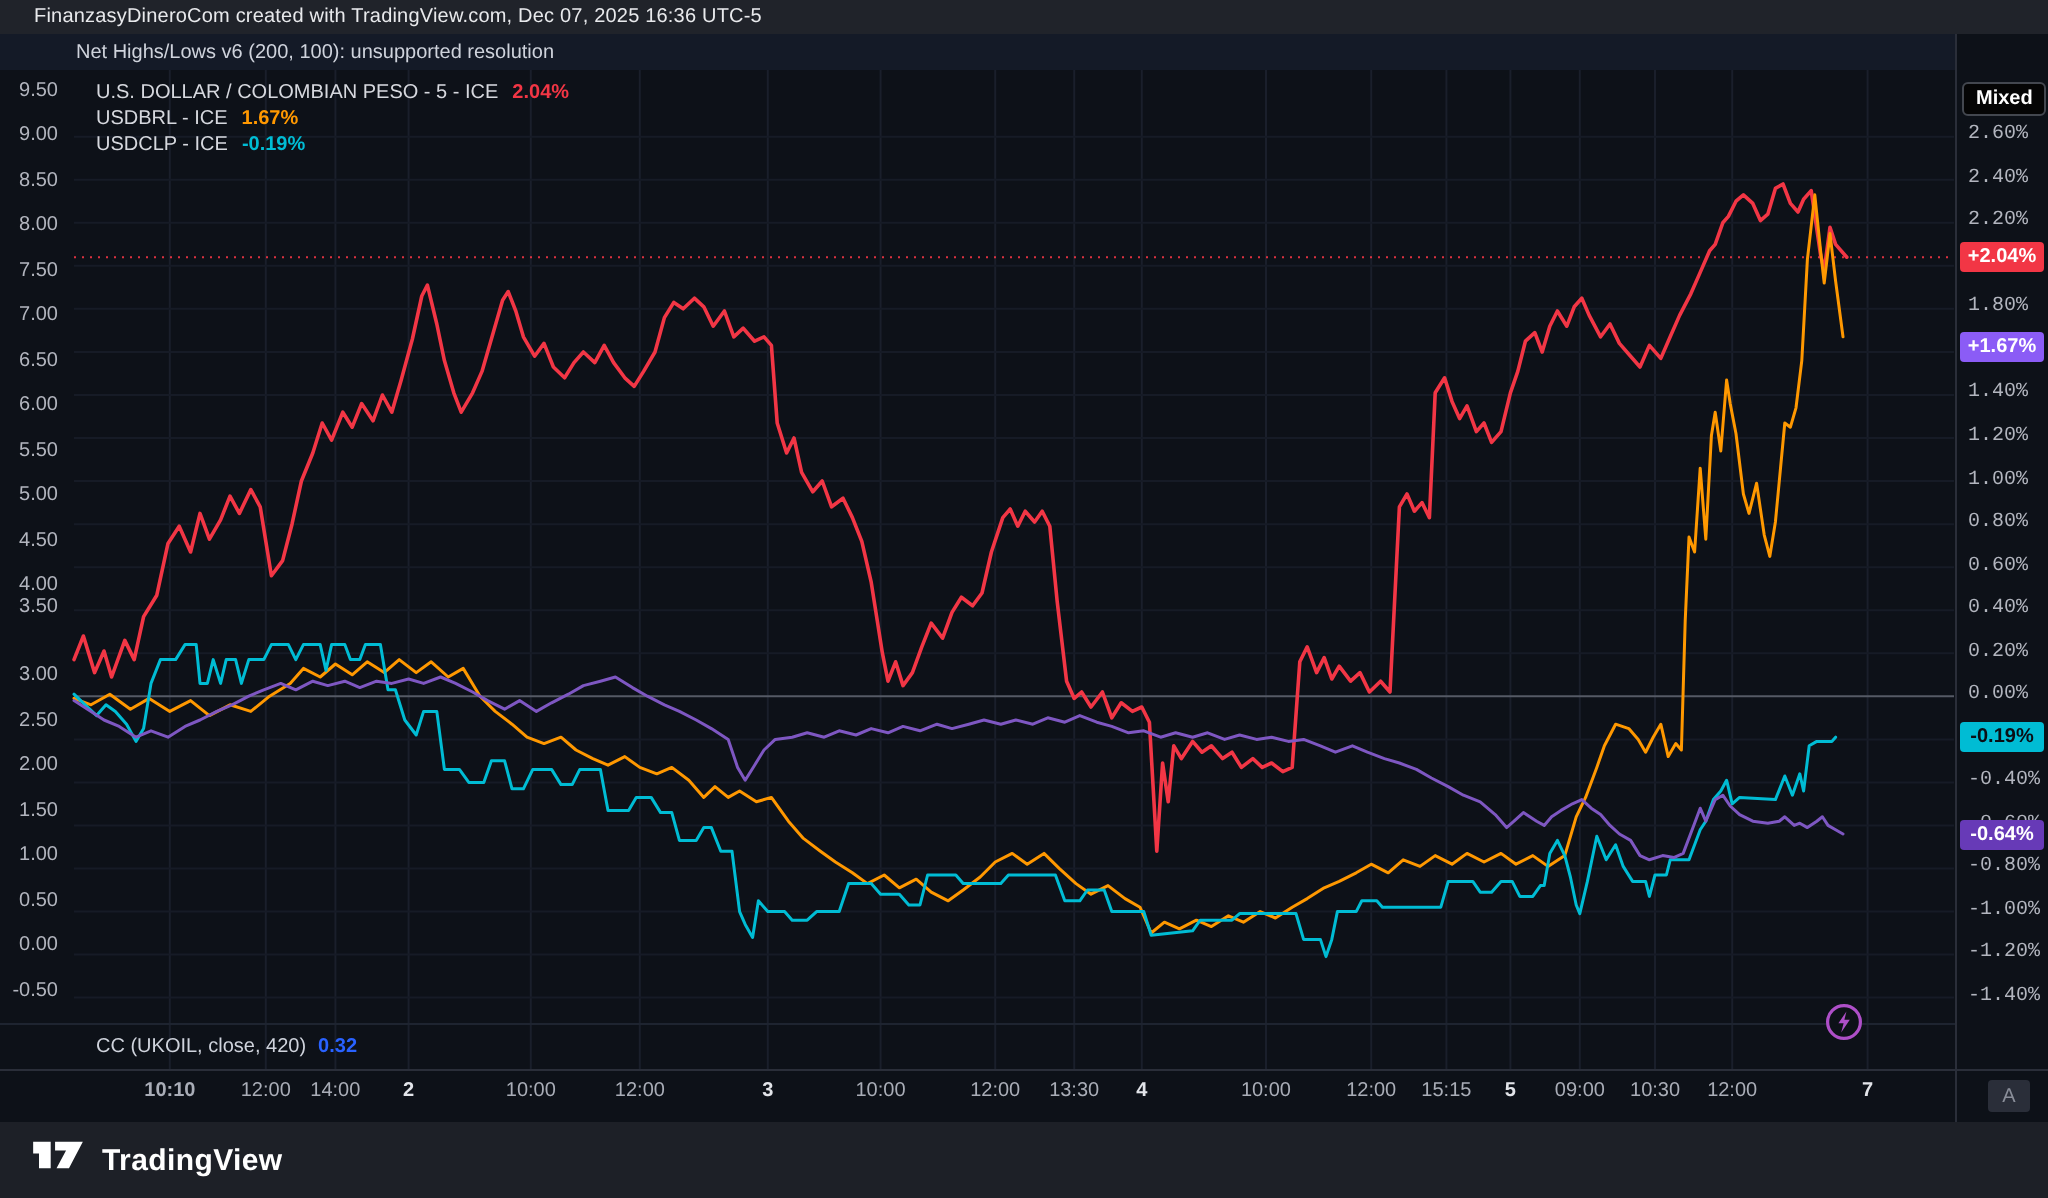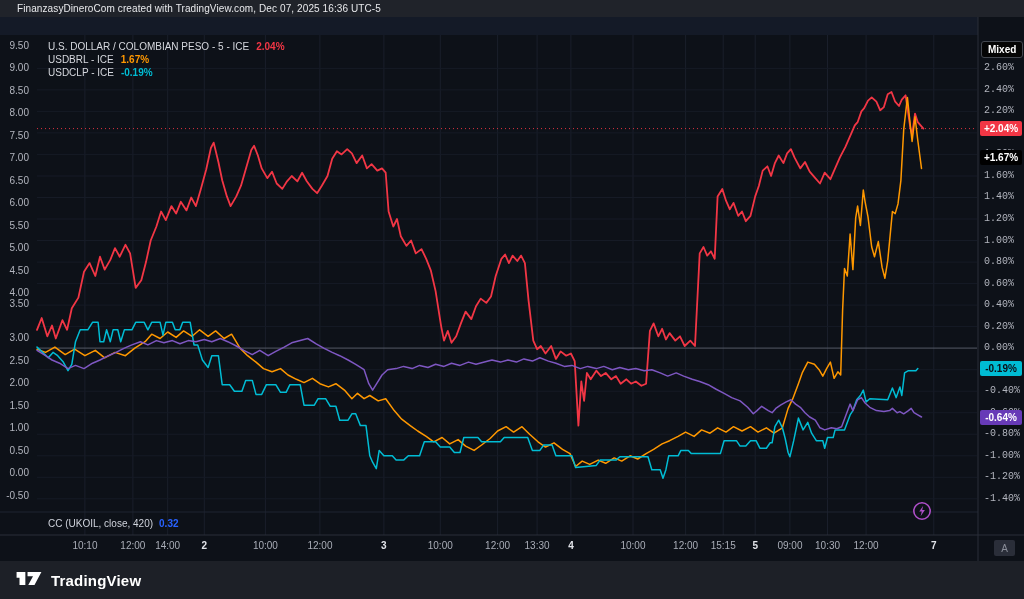--- a/index.html
+++ b/index.html
@@ -93,20 +93,21 @@
       <line x1="0" y1="512" x2="978" y2="512" stroke="#1e2430" stroke-width="1"></line>
       <line x1="37" y1="128.6" x2="977" y2="128.6" stroke="#F23645" stroke-width="1" stroke-dasharray="1,3" opacity="0.9"></line>
       <polyline points="37.0,329.8 41.7,318.0 47.3,336.3 52.0,325.5 55.8,338.5 62.4,320.2 67.1,329.8 71.8,308.3 78.4,297.6 84.0,271.7 89.6,263.1 95.3,276.0 100.0,256.7 104.7,269.6 110.3,259.9 115.0,248.1 119.7,256.7 125.4,244.8 130.1,253.4 135.7,287.9 141.3,280.3 146.0,262.1 150.7,240.5 156.4,226.5 161.1,211.5 165.8,220.1 171.4,206.1 176.1,213.6 180.8,201.8 186.5,210.4 191.2,197.5 195.9,206.1 200.6,190.0 206.2,169.5 210.9,148.0 213.7,142.6 218.4,162.0 222.2,180.3 226.9,196.4 230.6,206.1 236.3,196.4 241.0,185.7 245.7,169.5 251.3,150.1 254.1,145.8 257.9,155.5 261.7,168.4 267.3,178.1 272.0,171.7 276.7,183.5 282.3,188.9 287.0,181.3 291.7,176.0 297.4,181.3 302.1,172.7 306.8,181.3 312.4,188.9 317.1,193.2 321.8,185.7 327.5,176.0 332.2,158.8 336.9,151.2 341.6,154.4 347.2,149.1 351.9,153.4 356.6,163.1 362.2,155.5 366.9,168.4 371.6,164.1 377.3,170.6 382.0,168.4 385.7,172.7 388.6,211.5 393.3,226.5 397.0,219.0 400.8,236.2 406.4,245.9 411.1,240.5 415.8,253.4 421.5,249.1 426.2,258.8 430.9,270.7 435.6,291.1 441.2,326.6 444.0,340.6 447.8,330.9 451.5,342.8 456.2,336.3 460.9,323.4 465.6,311.6 471.3,319.1 476.0,306.2 480.7,298.6 486.3,302.9 491.0,296.5 495.7,276.0 501.4,258.8 505.1,254.5 508.9,263.1 512.6,255.6 517.3,261.0 521.1,255.6 524.9,263.1 528.6,300.8 533.3,340.6 537.1,349.2 540.8,346.0 545.5,353.5 551.2,346.0 555.9,358.9 560.6,351.4 566.2,355.7 570.9,353.5 574.7,361.1 578.4,425.6 581.3,381.5 584.1,400.9 586.9,372.9 590.7,379.3 596.3,370.7 601.0,376.1 605.7,372.9 611.3,379.3 616.0,376.1 620.7,383.7 626.4,379.3 631.1,383.7 635.8,381.5 641.4,385.8 646.1,383.7 649.9,330.9 653.6,323.4 658.3,336.3 662.1,328.8 665.9,339.5 669.6,333.1 675.3,340.6 680.0,336.3 684.7,346.0 690.3,340.6 695.0,346.0 699.7,253.4 703.5,247.0 707.2,255.6 711.0,251.3 714.7,258.8 717.6,196.4 722.3,188.9 726.0,200.7 729.8,209.3 733.5,202.9 738.2,215.8 742.0,211.5 745.8,221.2 750.5,215.8 755.2,196.4 758.9,185.7 762.7,170.6 767.4,166.3 771.1,176.0 774.9,163.1 778.7,155.5 783.4,163.1 787.1,153.4 790.9,149.1 794.6,157.7 800.3,168.4 805.0,162.0 809.7,171.7 815.3,178.1 820.0,183.5 824.7,172.7 830.4,179.2 835.1,168.4 839.8,157.7 845.4,146.9 850.1,136.2 854.8,125.4 857.6,122.2 861.4,111.4 864.2,108.2 868.0,100.6 871.7,97.4 876.4,101.7 880.2,110.3 883.9,107.1 887.7,94.2 891.5,92.0 895.2,101.7 899.0,106.0 901.8,99.6 905.6,95.3 910.3,127.5 912.1,135.1 915.0,113.6 917.8,122.2 923.4,128.6" fill="none" stroke="#F23645" stroke-width="1.8" stroke-linejoin="round" stroke-linecap="round"></polyline>
       <polyline points="37.0,349.2 45.5,352.4 54.9,347.1 65.2,354.6 74.6,349.2 84.9,355.7 95.3,350.3 104.7,357.8 115.0,352.4 125.4,355.7 134.8,348.1 145.1,341.7 151.7,334.2 160.1,338.5 167.7,332.0 176.1,337.4 183.6,330.9 192.1,336.3 199.6,329.8 208.1,336.3 215.6,330.9 224.1,338.5 231.6,334.2 240.0,348.1 247.6,355.7 256.0,362.1 263.5,368.6 272.0,371.8 280.5,368.6 288.0,375.0 296.4,379.3 304.0,382.6 312.4,378.3 319.9,383.7 328.4,386.9 335.9,383.7 344.4,390.1 351.9,398.7 357.5,393.3 364.1,398.7 369.8,395.5 378.2,400.9 385.7,398.7 394.2,410.6 401.7,419.2 410.2,425.6 417.7,431.0 426.2,436.4 433.7,441.8 442.1,437.5 449.7,443.9 458.1,439.6 465.6,446.1 474.1,450.4 481.6,445.0 490.1,438.5 497.6,431.0 506.1,426.7 513.6,432.1 522.0,426.7 529.6,434.2 538.0,441.8 545.5,447.1 554.0,442.8 562.5,449.3 570.0,453.6 575.6,466.5 582.2,461.1 589.7,464.4 598.2,460.1 605.7,463.3 614.2,457.9 621.7,461.1 630.1,455.8 637.7,459.0 646.1,453.6 653.6,449.3 662.1,443.9 669.6,440.7 678.1,436.4 685.6,432.1 694.1,436.4 701.6,429.9 710.0,433.2 717.6,427.8 726.0,432.1 733.5,426.7 742.0,431.0 750.5,426.7 758.0,432.1 766.4,427.8 774.0,433.2 782.4,427.8 788.1,408.4 792.8,398.7 798.4,383.7 802.2,372.9 807.8,362.1 814.4,364.3 819.1,369.7 822.8,376.1 826.6,368.6 830.4,362.1 834.1,378.3 837.9,371.8 840.7,375.0 842.6,310.5 844.5,268.5 847.3,276.0 850.1,234.1 852.9,269.6 855.7,217.9 857.6,206.1 860.4,225.5 863.3,190.0 865.1,201.8 868.0,216.9 871.7,247.0 874.5,256.7 878.3,241.6 882.1,267.4 884.9,278.2 887.7,261.0 892.4,211.5 895.2,213.6 898.0,203.9 900.9,180.3 903.7,129.7 907.4,97.4 910.3,125.4 912.1,141.5 915.0,116.8 917.8,140.5 921.5,168.4" fill="none" stroke="#FF9800" stroke-width="1.5" stroke-linejoin="round" stroke-linecap="round"></polyline>
       <polyline points="37.0,347.1 42.6,352.4 48.3,357.8 53.0,352.4 57.7,355.7 63.3,362.1 68.0,370.7 71.8,364.3 75.5,341.7 80.2,329.8 87.8,329.8 92.5,322.3 98.1,322.3 100.0,341.7 103.7,341.7 106.6,329.8 110.3,341.7 113.1,329.8 117.8,329.8 120.7,341.7 124.4,329.8 131.9,329.8 135.7,322.3 144.2,322.3 147.9,329.8 151.7,322.3 160.1,322.3 163.0,335.2 165.8,322.3 172.4,322.3 175.2,329.8 179.9,329.8 182.7,322.3 190.2,322.3 194.0,344.9 197.7,344.9 202.4,360.0 208.1,367.5 211.8,355.7 218.4,355.7 222.2,384.7 229.7,384.7 234.4,391.2 241.9,391.2 245.7,380.4 252.3,380.4 256.0,394.4 261.7,394.4 266.4,384.7 275.8,384.7 280.5,392.3 286.1,392.3 289.9,384.7 300.2,384.7 304.0,405.2 314.3,405.2 318.1,398.7 325.6,398.7 330.3,406.3 335.9,406.3 339.7,420.2 348.1,420.2 351.9,413.8 355.7,413.8 360.4,425.6 366.0,425.6 369.8,455.8 372.6,462.2 376.3,468.7 379.2,450.4 383.9,455.8 392.3,455.8 396.1,460.1 403.6,460.1 408.3,455.8 419.6,455.8 424.3,441.8 435.6,441.8 440.3,447.1 449.7,447.1 454.4,452.5 460.0,452.5 463.8,437.5 477.9,437.5 481.6,441.8 500.4,441.8 504.2,437.5 527.7,437.5 532.4,450.4 539.9,450.4 543.7,445.0 552.1,445.0 555.9,455.8 571.9,455.8 575.6,467.6 596.3,465.4 600.1,460.1 616.0,460.1 619.8,456.8 648.0,456.8 651.8,469.7 660.2,469.7 663.0,478.3 665.9,469.7 668.7,455.8 678.1,455.8 680.9,450.4 688.4,450.4 691.2,453.6 720.4,453.6 724.1,440.7 736.4,440.7 740.1,446.1 745.8,446.1 750.5,440.7 756.1,440.7 759.9,448.2 766.4,448.2 770.2,442.8 772.1,442.8 774.9,426.7 778.7,420.2 782.4,427.8 785.2,438.5 788.1,452.5 789.9,456.8 793.7,440.7 798.4,418.1 803.1,429.9 807.8,422.4 811.6,433.2 816.3,440.7 822.8,440.7 824.7,448.2 827.5,437.5 833.2,437.5 835.1,429.9 844.5,429.9 850.1,414.9 852.9,410.6 856.7,399.8 860.4,395.5 863.3,390.1 866.1,401.9 869.8,398.7 887.7,399.8 892.4,388.0 896.2,397.6 899.9,386.9 901.8,395.5 904.6,372.9 908.4,370.7 915.9,370.7 917.8,368.6" fill="none" stroke="#00BCD4" stroke-width="1.5" stroke-linejoin="round" stroke-linecap="round"></polyline>
       <polyline points="37.0,350.3 45.5,355.7 52.0,360.0 59.6,363.2 68.0,368.6 75.5,365.4 84.0,368.6 92.5,363.2 100.0,360.0 108.4,355.7 116.0,352.4 124.4,348.1 131.9,344.9 140.4,341.7 147.9,344.9 156.4,340.6 163.9,342.8 172.4,340.6 179.9,343.8 188.3,340.6 195.9,341.7 204.3,339.5 211.8,341.7 220.3,338.5 227.8,341.7 236.3,346.0 243.8,350.3 252.3,354.6 259.8,350.3 268.2,355.7 275.8,351.4 284.2,347.1 291.7,342.8 300.2,340.6 307.7,338.5 316.2,343.8 323.7,348.1 332.2,352.4 339.7,355.7 348.1,360.0 355.7,364.3 364.1,369.7 368.8,383.7 372.6,390.1 377.3,382.6 382.0,375.0 387.6,369.7 396.1,368.6 403.6,366.4 412.1,368.6 419.6,365.4 428.0,367.5 435.6,364.3 444.0,366.4 451.5,363.2 460.0,365.4 468.5,362.1 476.0,364.3 484.4,362.1 492.0,360.0 500.4,362.1 507.9,360.0 516.4,362.1 523.9,358.9 532.4,361.1 539.9,357.8 548.4,361.1 555.9,363.2 564.3,366.4 571.9,365.4 580.3,368.6 587.8,366.4 596.3,368.6 603.8,366.4 612.3,369.7 619.8,367.5 628.3,369.7 635.8,368.6 644.2,370.7 651.8,369.7 660.2,372.9 667.7,376.1 676.2,372.9 683.7,376.1 692.2,379.3 699.7,381.5 708.2,384.7 715.7,389.0 724.1,393.3 731.7,397.6 740.1,400.9 747.6,407.3 753.3,413.8 757.0,410.6 761.7,406.3 768.3,410.6 772.1,412.7 775.8,408.4 780.5,405.2 786.2,401.9 790.9,399.8 795.6,404.1 800.3,407.3 805.0,412.7 809.7,417.0 815.3,420.2 820.0,427.8 824.7,429.9 831.3,427.8 836.9,428.8 841.6,426.7 847.3,411.6 850.1,404.1 852.9,410.6 857.6,399.8 861.4,397.6 865.1,403.0 869.8,407.3 876.4,410.6 883.9,411.6 889.6,410.6 892.4,408.4 897.1,412.7 899.9,411.6 903.7,413.8 908.4,410.6 911.2,408.4 914.0,412.7 917.8,414.9 921.5,417.0" fill="none" stroke="#7E57C2" stroke-width="1.5" stroke-linejoin="round" stroke-linecap="round"></polyline>
       <line x1="978" y1="17" x2="978" y2="561" stroke="#2a2e39" stroke-width="1"></line>
       <line x1="0" y1="535" x2="1024" y2="535" stroke="#2a2e39" stroke-width="1"></line>
     </svg>
 
+  <div class="error-text">Net Highs/Lows v6 (200, 100): unsupported resolution</div>
 
   <div id="legend">
       <div class="legend-row"><span>U.S. DOLLAR / COLOMBIAN PESO - 5 - ICE</span><span class="lg-val" style="color: rgb(242, 54, 69);">2.04%</span></div>
       <div class="legend-row"><span>USDBRL - ICE</span><span class="lg-val" style="color: rgb(255, 152, 0);">1.67%</span></div>
       <div class="legend-row"><span>USDCLP - ICE</span><span class="lg-val" style="color: rgb(0, 188, 212);">-0.19%</span></div>
     </div>
 
   <div id="left-axis">
       <span class="ltick" style="top: 22.5px;">9.50</span>
       <span class="ltick" style="top: 45px; margin-left: 19px;">9.00</span>
@@ -148,27 +149,27 @@
       <span class="rtick" style="top: 303.62px;">0.20%</span>
       <span class="rtick" style="top: 325.141px;">0.00%</span>
       <span class="rtick" style="top: 346.663px;">-0.20%</span>
       <span class="rtick" style="top: 368.185px;">-0.40%</span>
       <span class="rtick" style="top: 389.707px;">-0.60%</span>
       <span class="rtick" style="top: 411.228px;">-0.80%</span>
       <span class="rtick" style="top: 432.75px;">-1.00%</span>
       <span class="rtick" style="top: 454.272px;">-1.20%</span>
       <span class="rtick" style="top: 475.793px;">-1.40%</span>
       <div class="pbadge" style="top: 104.12px; background: rgb(242, 54, 69); color: rgb(255, 255, 255);">+2.04%</div>
-      <div class="pbadge" style="top: 133px; background: #000000; color: rgb(255, 255, 255);">+1.67%</div>
+      <div class="pbadge" style="top: 149px; background: #8b5cf6; color: rgb(255, 255, 255);">+1.67%</div>
       <div class="pbadge" style="top: 344.087px; background: rgb(0, 188, 212); color: rgb(11, 14, 21);">-0.19%</div>
       <div class="pbadge" style="top: 392.511px; background: rgb(103, 58, 183); color: rgb(255, 255, 255);">-0.64%</div>
     </div>
 
   <div id="time-axis">
-      <span class="ttick" style="left: 84.94px;">10:10</span>
+      <span class="ttick" style="left: 84.94px; font-weight: bold;">10:10</span>
       <span class="ttick" style="left: 132.88px;">12:00</span>
       <span class="ttick" style="left: 167.66px;">14:00</span>
       <span class="ttick major" style="left: 204.32px;">2</span>
       <span class="ttick" style="left: 265.42px;">10:00</span>
       <span class="ttick" style="left: 319.94px;">12:00</span>
       <span class="ttick major" style="left: 383.86px;">3</span>
       <span class="ttick" style="left: 440.26px;">10:00</span>
       <span class="ttick" style="left: 497.6px;">12:00</span>
       <span class="ttick" style="left: 537.08px;">13:30</span>
       <span class="ttick major" style="left: 570.92px;">4</span>

